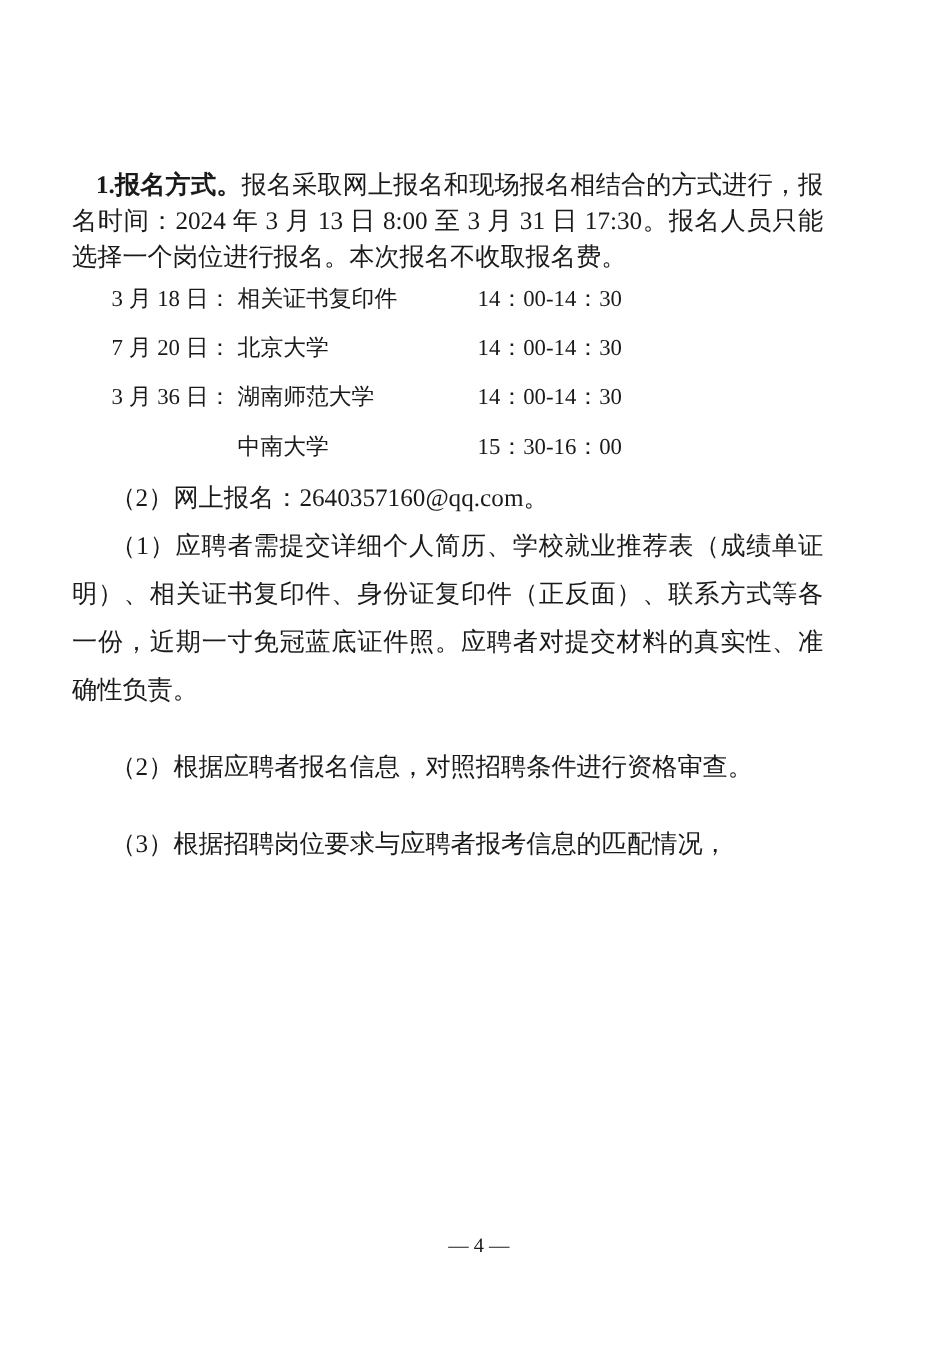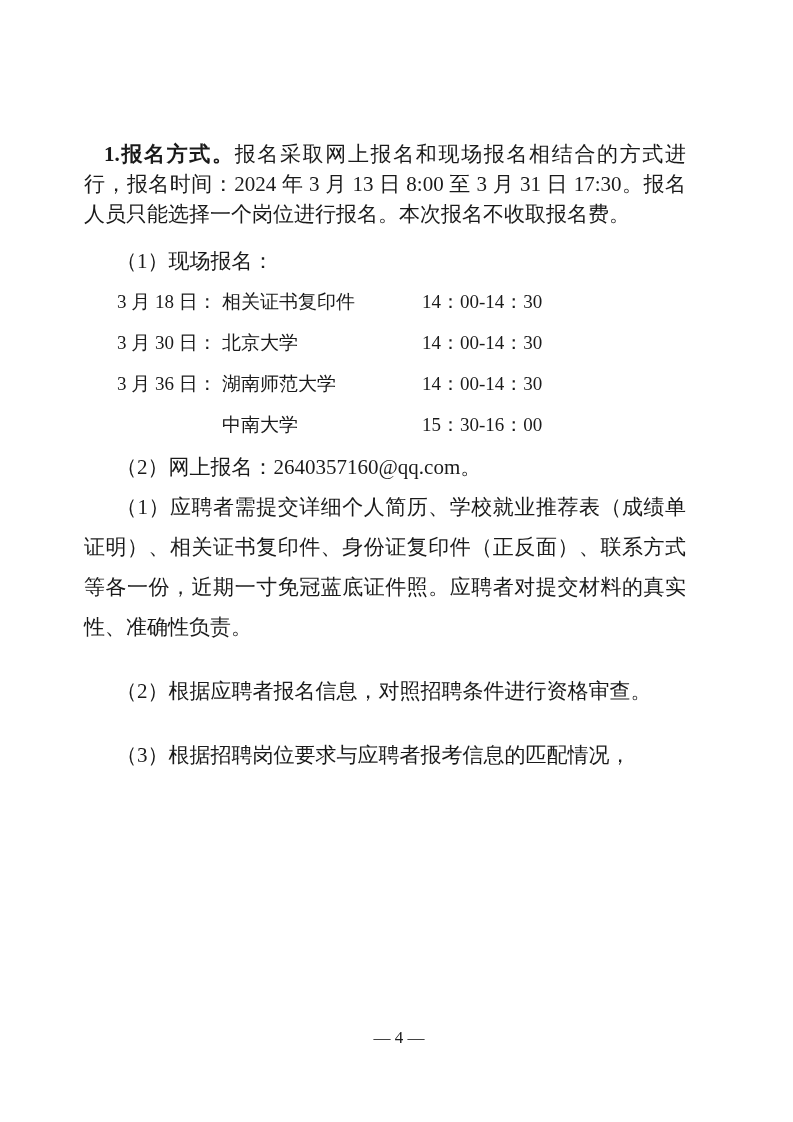--- a/index.html
+++ b/index.html
@@ -9,21 +9,21 @@
   }
   .page {
     position: relative;
     width: 793px;
     height: 1122px;
     margin: 0 auto;
     background: #ffffff;
     color: #1a1a1a;
     font-family: "Liberation Serif", "DejaVu Serif", serif;
     box-sizing: border-box;
-    padding: 139px 107px 0 84px;
+    padding: 139px 107px 0 60px;
     overflow: hidden;
   }
   .para {
     margin: 0;
     font-size: 21px;
     line-height: 40px;
     text-align: justify;
     word-break: break-all;
   }
   .para-tight {
@@ -79,29 +79,28 @@
     color: #1a1a1a;
   }
 </style>
 </head>
 <body>
 
 <div class="page">
 
   <p class="para para-tight indent-heading"><span class="bold">1.报名方式。</span><span>报名采取网上报名和现场报名相结合的方式进行，报名时间：2024 年 3 月 13 日 8:00 至 3 月 31 日 17:30。报名人员只能选择一个岗位进行报名。本次报名不收取报名费。</span></p>
 
-  <p class="para indent onsite-label">（1）现场报名：</p>
 
   <div class="sched-row">
     <span class="sched-date">3 月 18 日：</span>
     <span class="sched-loc">相关证书复印件</span>
     <span class="sched-time">14：00-14：30</span>
   </div>
   <div class="sched-row">
-    <span class="sched-date">3 月 30 日：</span>
+    <span class="sched-date">7 月 20 日：</span>
     <span class="sched-loc">北京大学</span>
     <span class="sched-time">14：00-14：30</span>
   </div>
   <div class="sched-row">
     <span class="sched-date">3 月 36 日：</span>
     <span class="sched-loc">湖南师范大学</span>
     <span class="sched-time">14：00-14：30</span>
   </div>
   <div class="sched-row">
     <span class="sched-date"></span>

